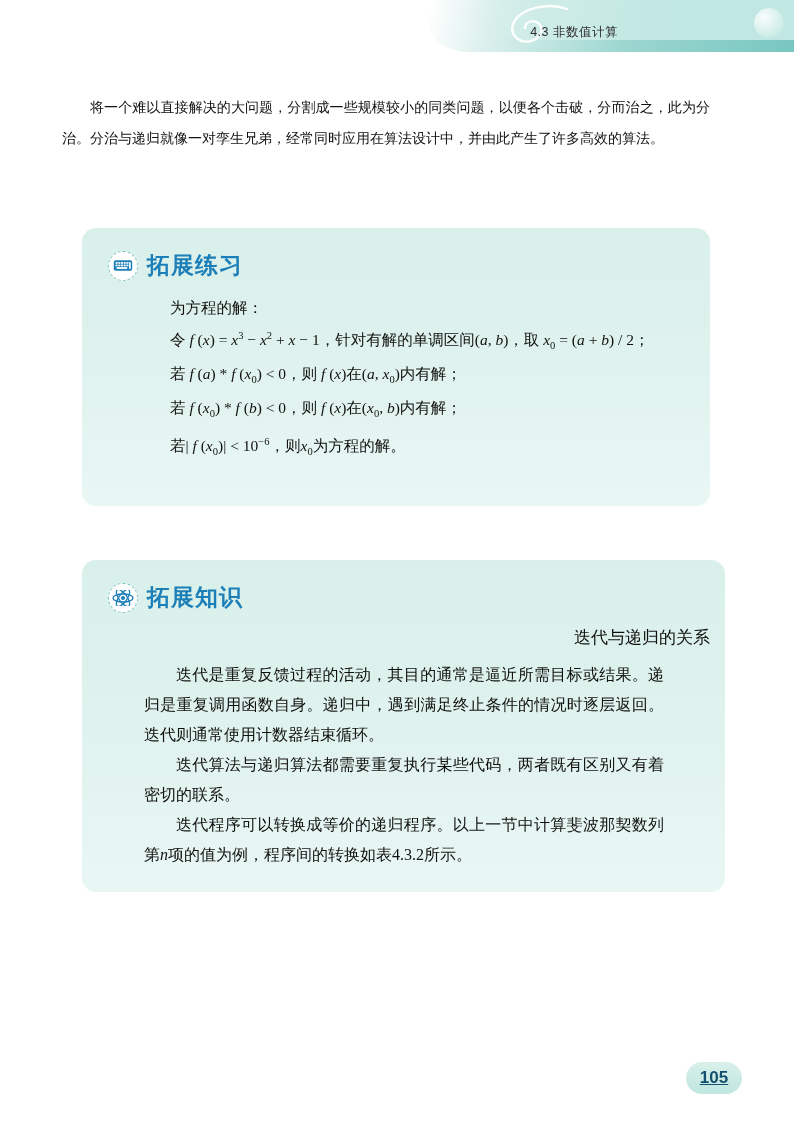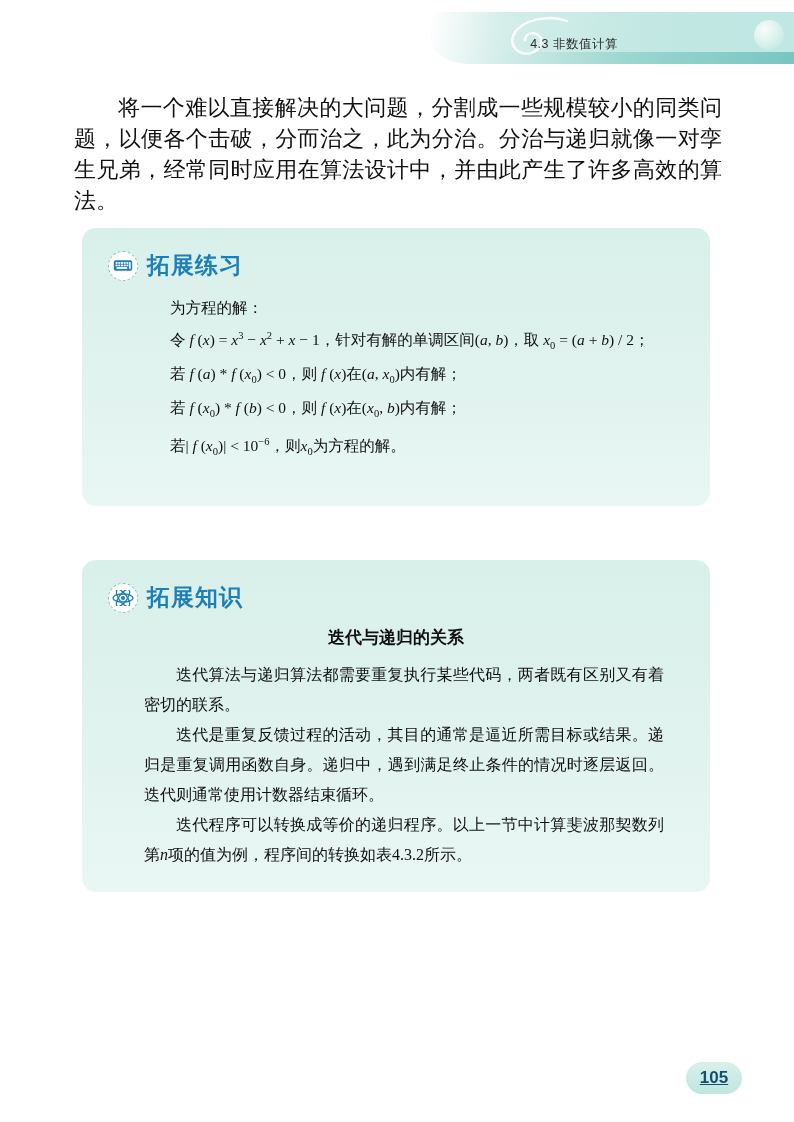--- a/index.html
+++ b/index.html
@@ -12,21 +12,21 @@
     background: #ffffff;
     font-family: "Liberation Serif", serif;
     color: #111111;
     position: relative;
     overflow: hidden;
   }
 
   
   .header {
     position: absolute;
-    top: 12px;
+    top: 0;
     left: 0;
     width: 652px;
     height: 62px;
   }
   .header-band {
     position: absolute;
     top: 0;
     left: 430px;
     width: 364px;
     height: 52px;
@@ -66,39 +66,39 @@
     font-family: "Liberation Sans", sans-serif;
     font-size: 12.5px;
     color: #2d2d2d;
     letter-spacing: 0.5px;
   }
 
   
   .intro {
     position: absolute;
     top: 92px;
-    left: 74px;
+    left: 62px;
     width: 648px;
-    font-size: 22px;
+    font-size: 14px;
     line-height: 31px;
     text-indent: 2em;
     text-align: justify;
     color: #111;
   }
 
   
   .panel {
     position: absolute;
     left: 82px;
     width: 628px;
     border-radius: 14px;
     background: linear-gradient(180deg, #d9f0ea 0%, #dff2ed 45%, #e9f7f4 100%);
   }
   .panel-exercise { top: 228px; height: 278px; }
-  .panel-knowledge { top: 560px; height: 332px; }
+  .panel-knowledge { top: 560px; height: 332px; padding-left: 15px; }
 
   .panel-head {
     position: absolute;
     left: 26px;
     top: 22px;
     display: flex;
     align-items: center;
     gap: 9px;
   }
   .panel-head .badge {
@@ -128,24 +128,24 @@
     line-height: 28px;
     color: #111;
   }
   .panel-exercise .panel-body { top: 66px; }
 
   .panel-knowledge .sub-title {
     position: absolute;
     top: 66px;
     left: 0;
     width: 628px;
-    text-align: center;
+    text-align: right;
     font-family: "Liberation Sans", sans-serif;
     font-size: 17px;
-    font-weight: bold;
+    font-weight: normal;
     color: #111;
   }
   .panel-knowledge .panel-body {
     top: 100px;
     left: 62px;
     width: 520px;
     font-size: 16px;
     line-height: 30px;
     text-align: justify;
   }
@@ -236,19 +236,19 @@
         <ellipse cx="11" cy="8" rx="10" ry="4" fill="none" stroke="#1d7fb8" stroke-width="1.3" transform="rotate(-55 11 8)"></ellipse>
         <circle cx="11" cy="8" r="2.1" fill="#1d7fb8"></circle>
       </svg>
     </span>
     <span class="panel-title">拓展知识</span>
   </div>
 
   <div class="sub-title">迭代与递归的关系</div>
 
   <div class="panel-body">
+    <p>迭代是重复反馈过程的活动，其目的通常是逼近所需目标或结果。递归是重复调用函数自身。递归中，遇到满足终止条件的情况时逐层返回。迭代则通常使用计数器结束循环。</p>
     <p>迭代算法与递归算法都需要重复执行某些代码，两者既有区别又有着密切的联系。</p>
-    <p>迭代是重复反馈过程的活动，其目的通常是逼近所需目标或结果。递归是重复调用函数自身。递归中，遇到满足终止条件的情况时逐层返回。迭代则通常使用计数器结束循环。</p>
     <p>迭代程序可以转换成等价的递归程序。以上一节中计算斐波那契数列第<i class="math">n</i>项的值为例，程序间的转换如表4.3.2所示。</p>
   </div>
 </div>
 
 <div class="page-number">105</div>
 
 </body></html>

